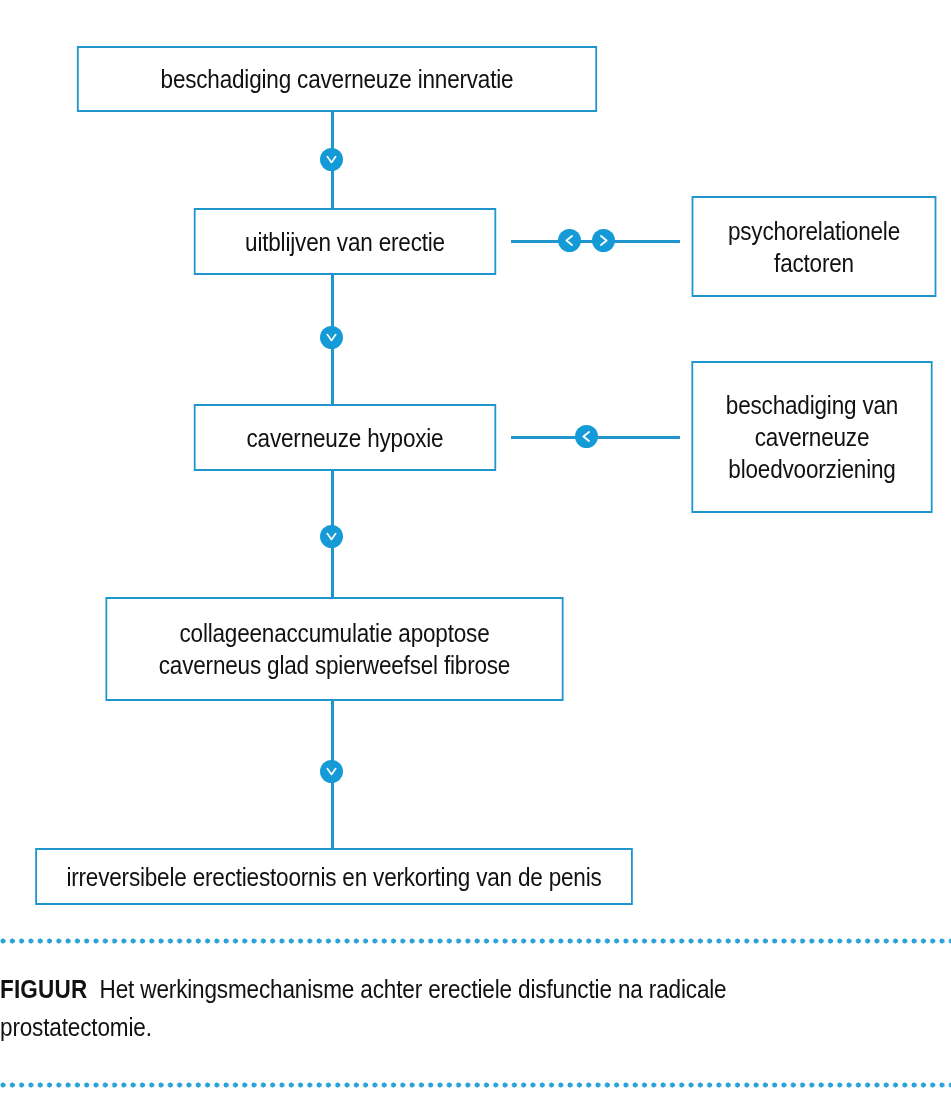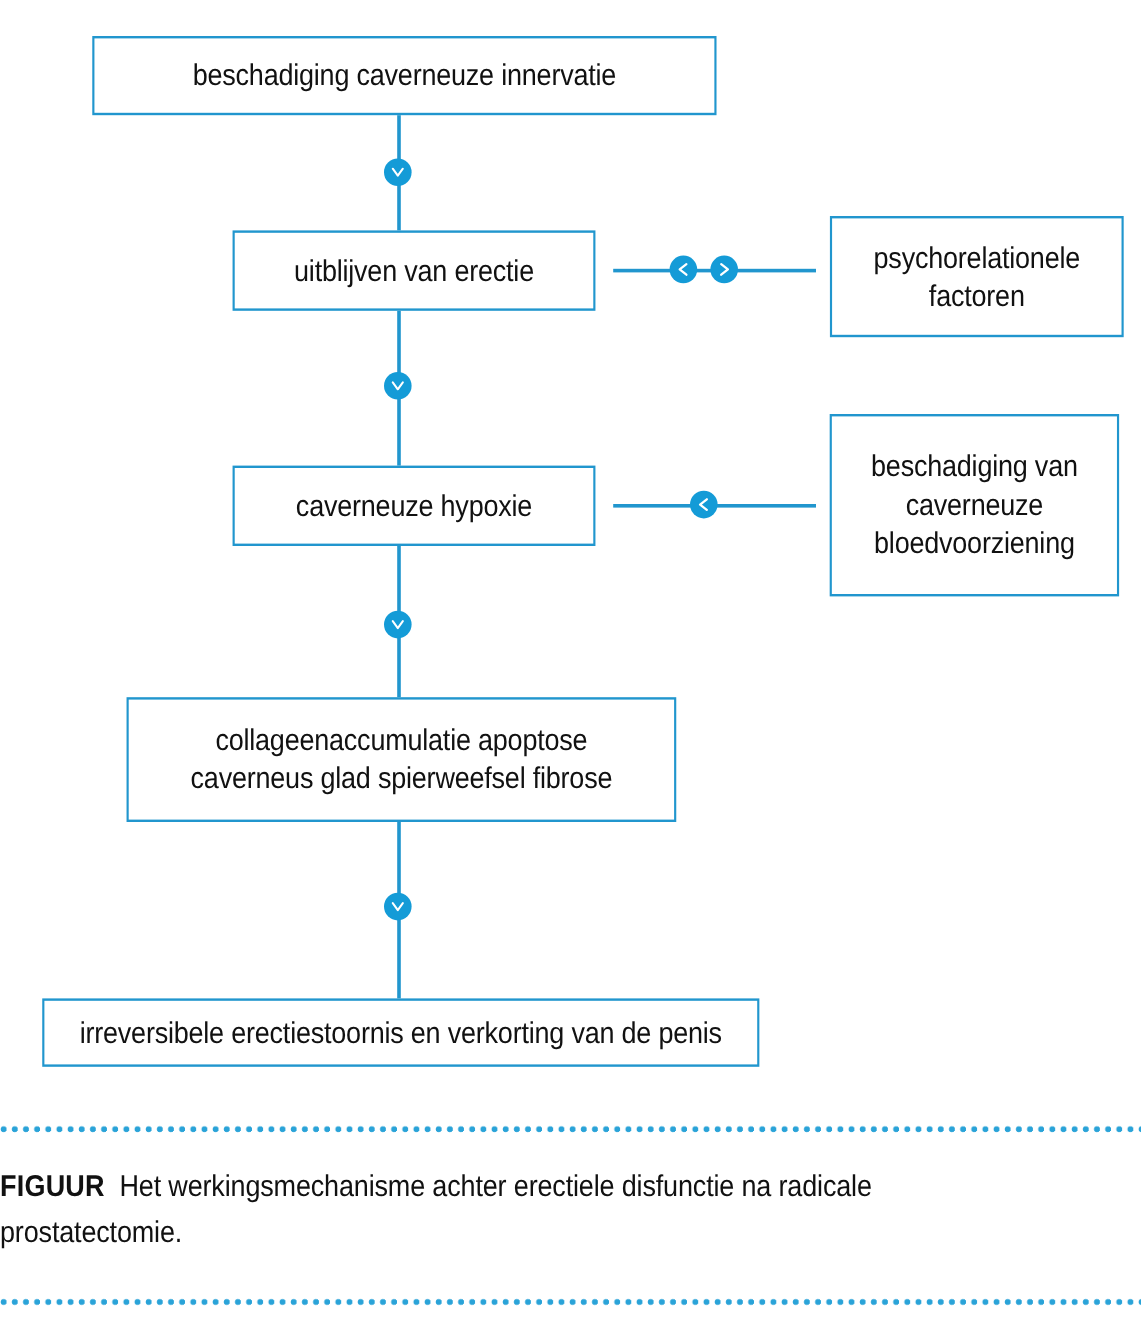--- a/index.html
+++ b/index.html
@@ -13,21 +13,21 @@
     height: 1100px;
     position: relative;
     overflow: hidden;
     font-family: "Liberation Sans", "DejaVu Sans", sans-serif;
     -webkit-font-smoothing: antialiased;
   }
 
   
   #diagram {
     position: absolute;
-    left: 0; top: 0;
+    left: 0; top: 16px;
     width: 842px;
     height: 930px;
   }
 
   
   .node {
     position: absolute;
     box-sizing: border-box;
     border: 2px solid #2196CE;
     background: #ffffff;

